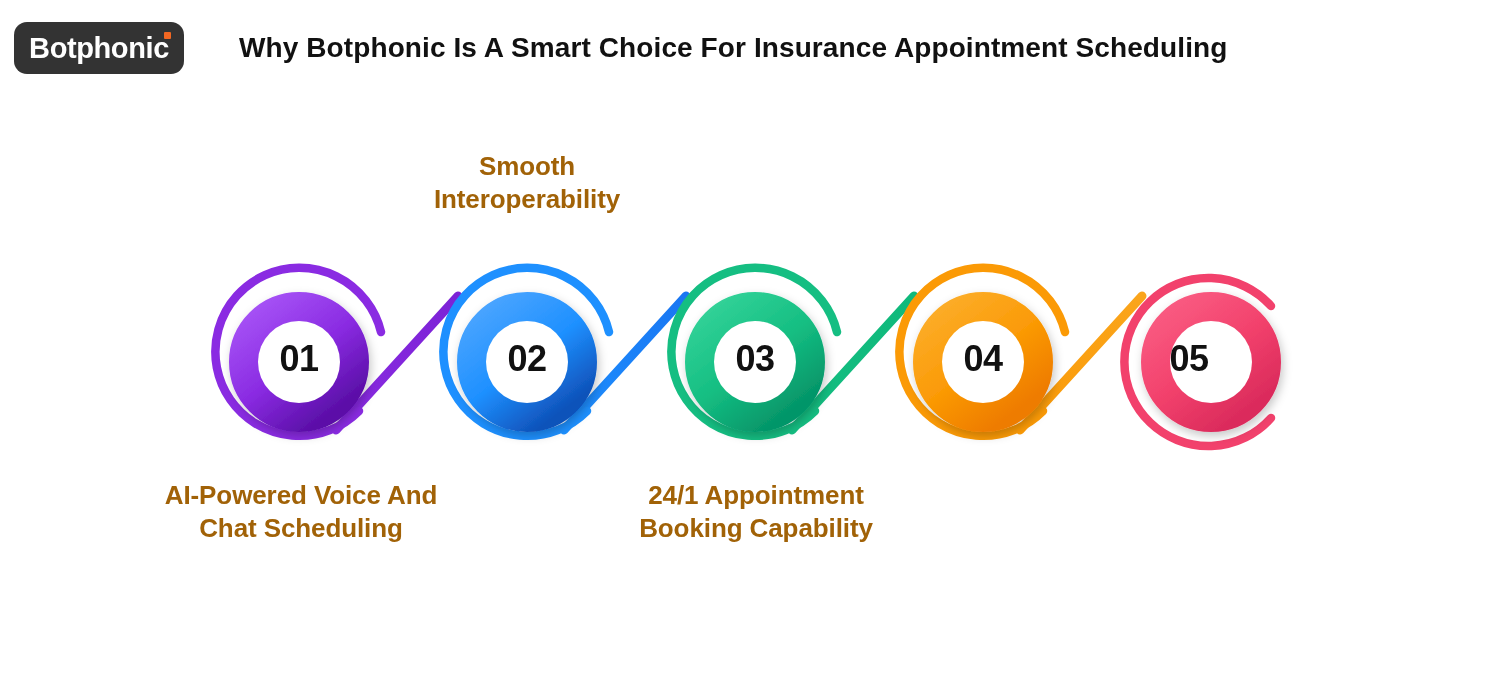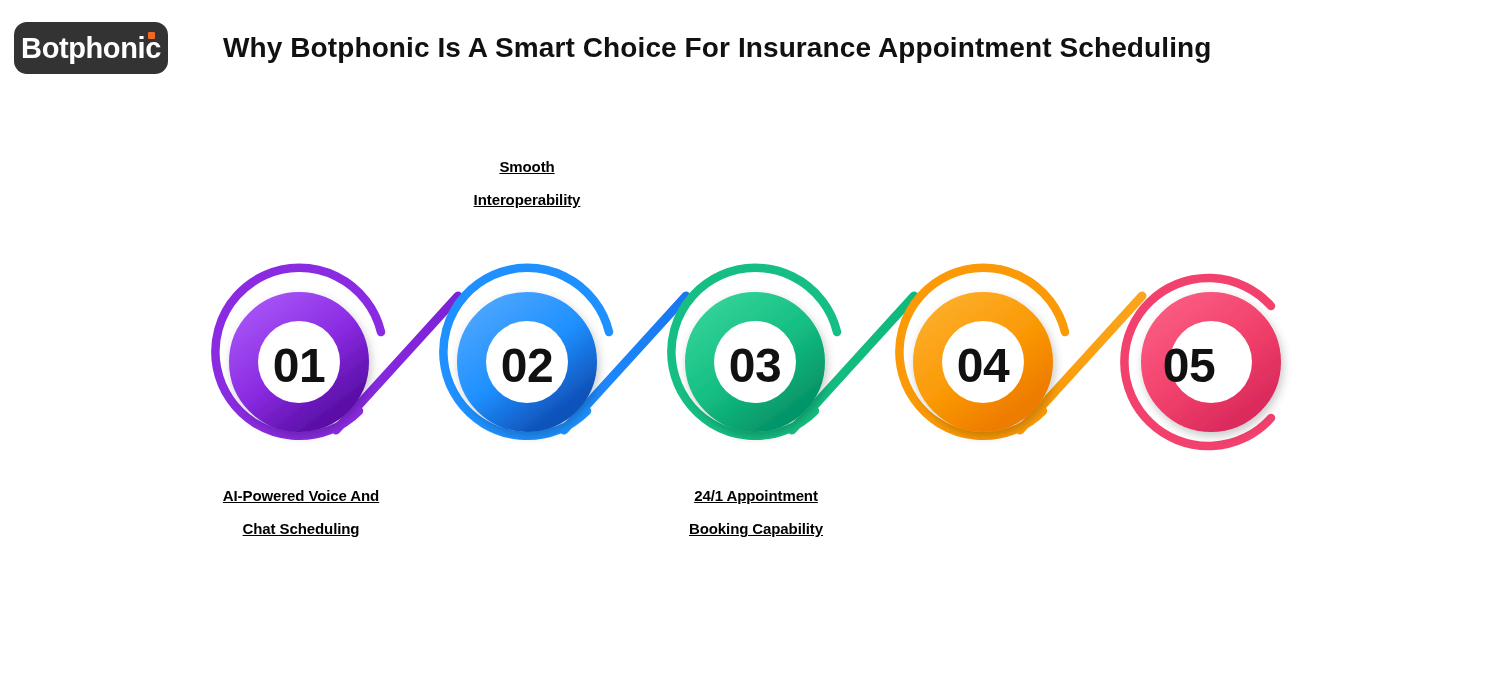--- a/index.html
+++ b/index.html
@@ -19,21 +19,21 @@
     top: 18px;
     left: 0;
     width: 1500px;
     height: 60px;
     display: flex;
     align-items: center;
   }
 
   .logo-badge {
     margin-left: 14px;
-    width: 154px;
+    width: 170px;
     height: 52px;
     background: #333333;
     border-radius: 13px;
     display: flex;
     align-items: center;
     justify-content: center;
     position: relative;
     flex: none;
   }
 
@@ -84,39 +84,38 @@
     height: 700px;
     pointer-events: none;
   }
 
   
   .node-number {
     position: absolute;
     width: 120px;
     text-align: center;
     font-family: "Liberation Sans", sans-serif;
-    font-size: 48px;
+    font-size: 36px;
     font-weight: bold;
     color: #111111;
     letter-spacing: -0.5px;
     transform: translate(-60px, -24px);
   }
 
   
   .caption {
     position: absolute;
     width: 300px;
     text-align: center;
     font-family: "Liberation Sans", sans-serif;
-    font-size: 15px;
-    font-weight: bold;
-    color: #000000;
+    font-size: 26px;
+    font-weight: bold;
+    color: #a16207;
     line-height: 33px;
     letter-spacing: -0.1px;
-    text-decoration: underline;
   }
 
   .caption.above { transform: translateX(-150px); }
   .caption.below { transform: translateX(-150px); }
 </style>
 </head>
 <body>
 
 <div class="header">
   <div class="logo-badge">

